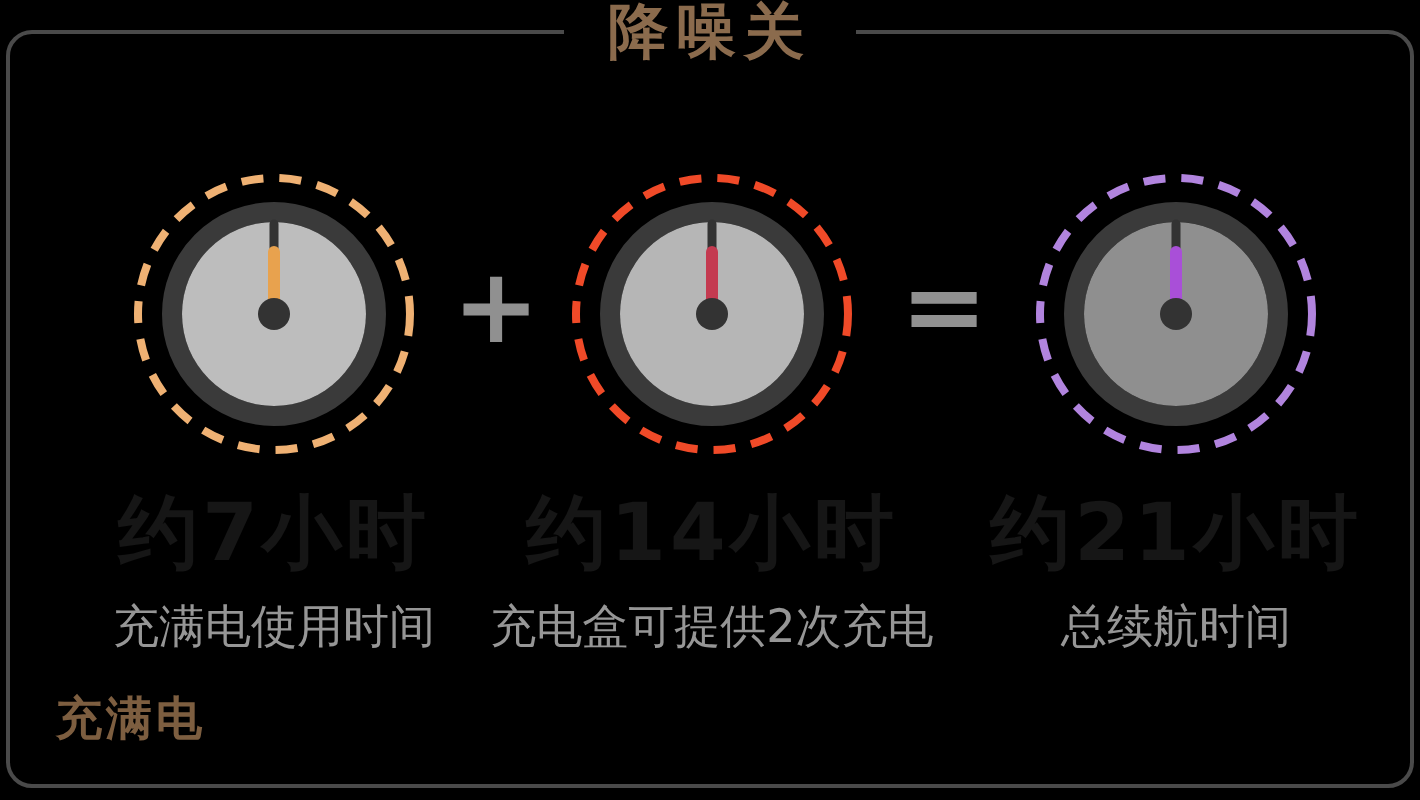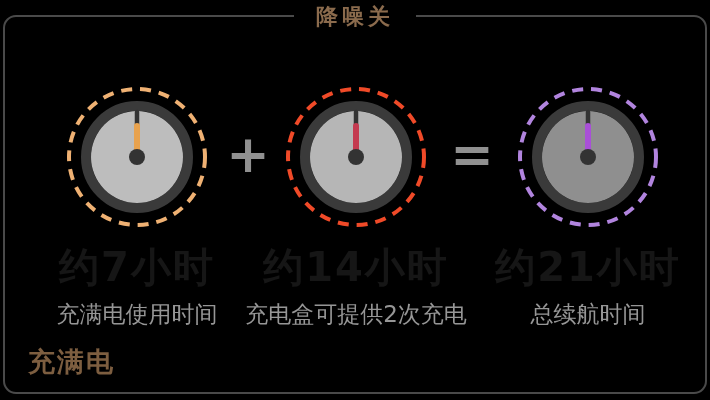--- a/index.html
+++ b/index.html
@@ -22,21 +22,21 @@
     overflow:hidden;
   }
   .stage{position:absolute;inset:0;}
   .frame{
     position:absolute;left:3px;top:15px;width:704px;height:379px;
     border:2px solid var(--frame-border);
     border-radius:13px;
   }
   .title{
     position:absolute;top:1px;left:50%;transform:translateX(-50%);
-    font-size:22px;line-height:32px;font-weight:700;letter-spacing:4px;
+    font-size:30px;line-height:32px;font-weight:700;letter-spacing:4px;
     color:var(--title-text);
     background:var(--background);
     padding:0 22px;white-space:nowrap;
   }
   .col{position:absolute;top:82px;width:260px;text-align:center;}
   .col-0{left:7px;}
   .col-1{left:226px;}
   .col-2{left:458px;}
   .gauge{display:block;margin:0 auto;width:150px;height:150px;}
   .g-dash{fill:none;stroke-width:4;stroke-dasharray:11 8;}
@@ -59,21 +59,21 @@
   .op{
     position:absolute;top:126px;width:56px;height:56px;
     line-height:56px;text-align:center;
     font-size:52px;font-weight:700;
     color:var(--operator);
   }
   .op-plus{left:220px;}
   .op-equals{left:444px;}
   .footer{
     position:absolute;left:28px;top:344px;
-    font-size:27px;font-weight:700;letter-spacing:2px;
+    font-size:23px;font-weight:700;letter-spacing:2px;
     color:var(--footer-text);
   }
 </style>
 </head>
 <body>
 
 <div class="stage">
 
   <div class="frame"></div>
 

